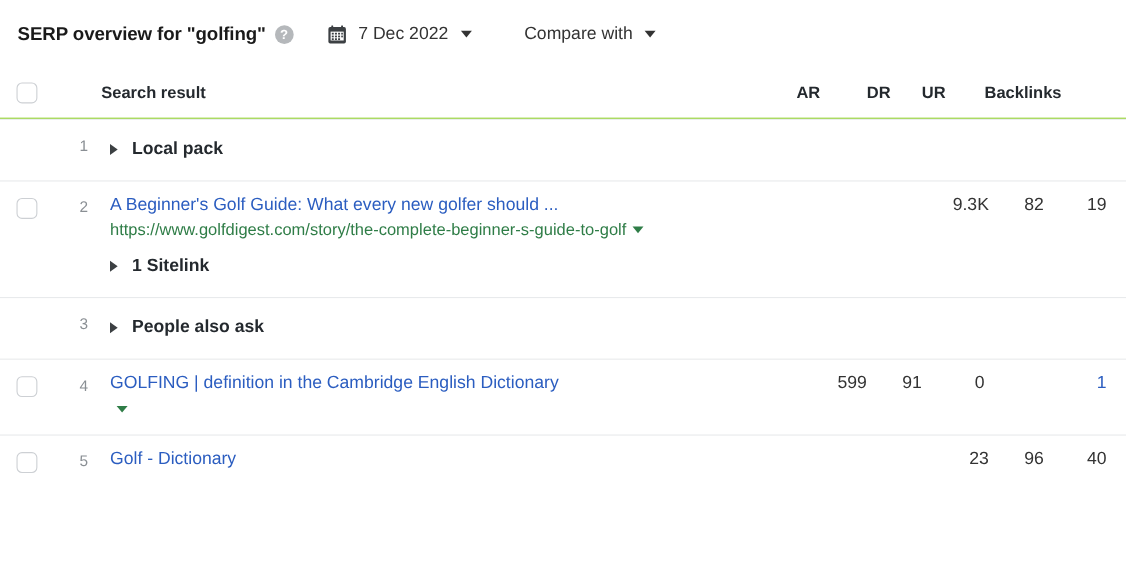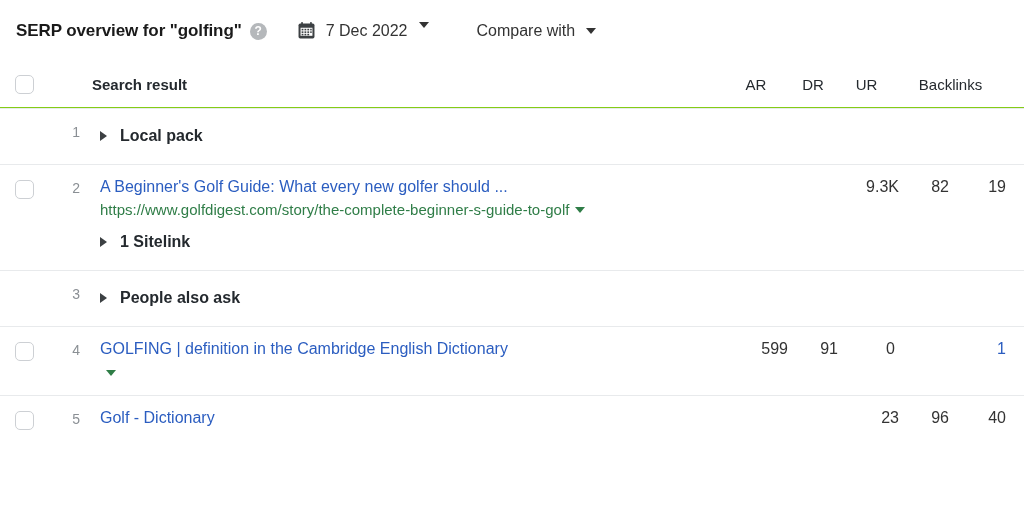--- a/index.html
+++ b/index.html
@@ -42,21 +42,21 @@
     font-weight: bold;
     line-height: 17px;
     text-align: center;
     margin-left: 8px;
     flex: none;
     cursor: pointer;
     user-select: none;
   }
   .date-picker {
     display: flex;
-    align-items: flex-start;
+    align-items: center;
     margin-left: 31px;
     cursor: pointer;
     white-space: nowrap;
   }
   .cal-icon {
     width: 17px;
     height: 17px;
     flex: none;
     margin-right: 11px;
     display: block;
@@ -141,23 +141,23 @@
     padding-bottom: 0;
     padding-left: 12px;
   }
   .col-head {
     font-size: 15px;
     font-weight: bold;
     color: #24292e;
   }
   .metric-head {
     font-size: 15px;
-    font-weight: normal;
+    font-weight: bold;
     color: #24292e;
-    text-align: center;
+    text-align: left;
     flex: none;
   }
   .m-ar    { width: 64px; }
   .m-dr    { width: 50px; }
   .m-ur    { width: 57px; }
   .m-bl    { width: 111px; }
 
   .metric {
     font-size: 16px;
     color: #333333;

